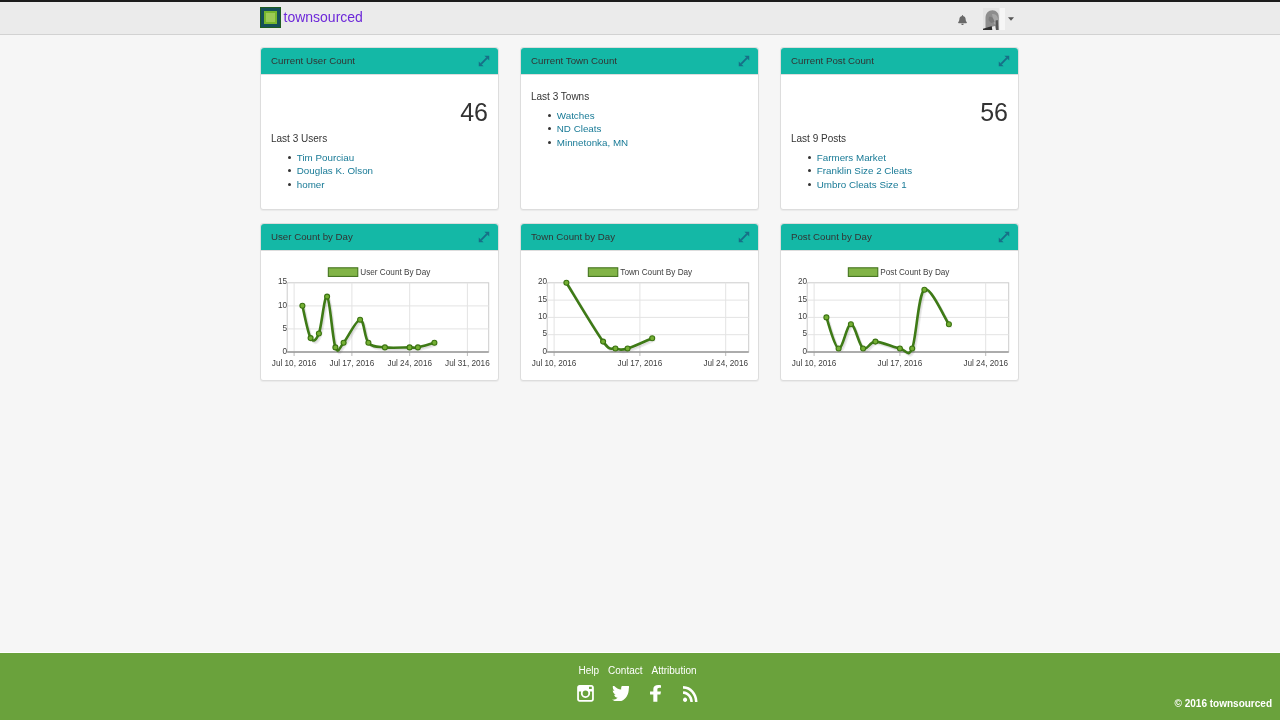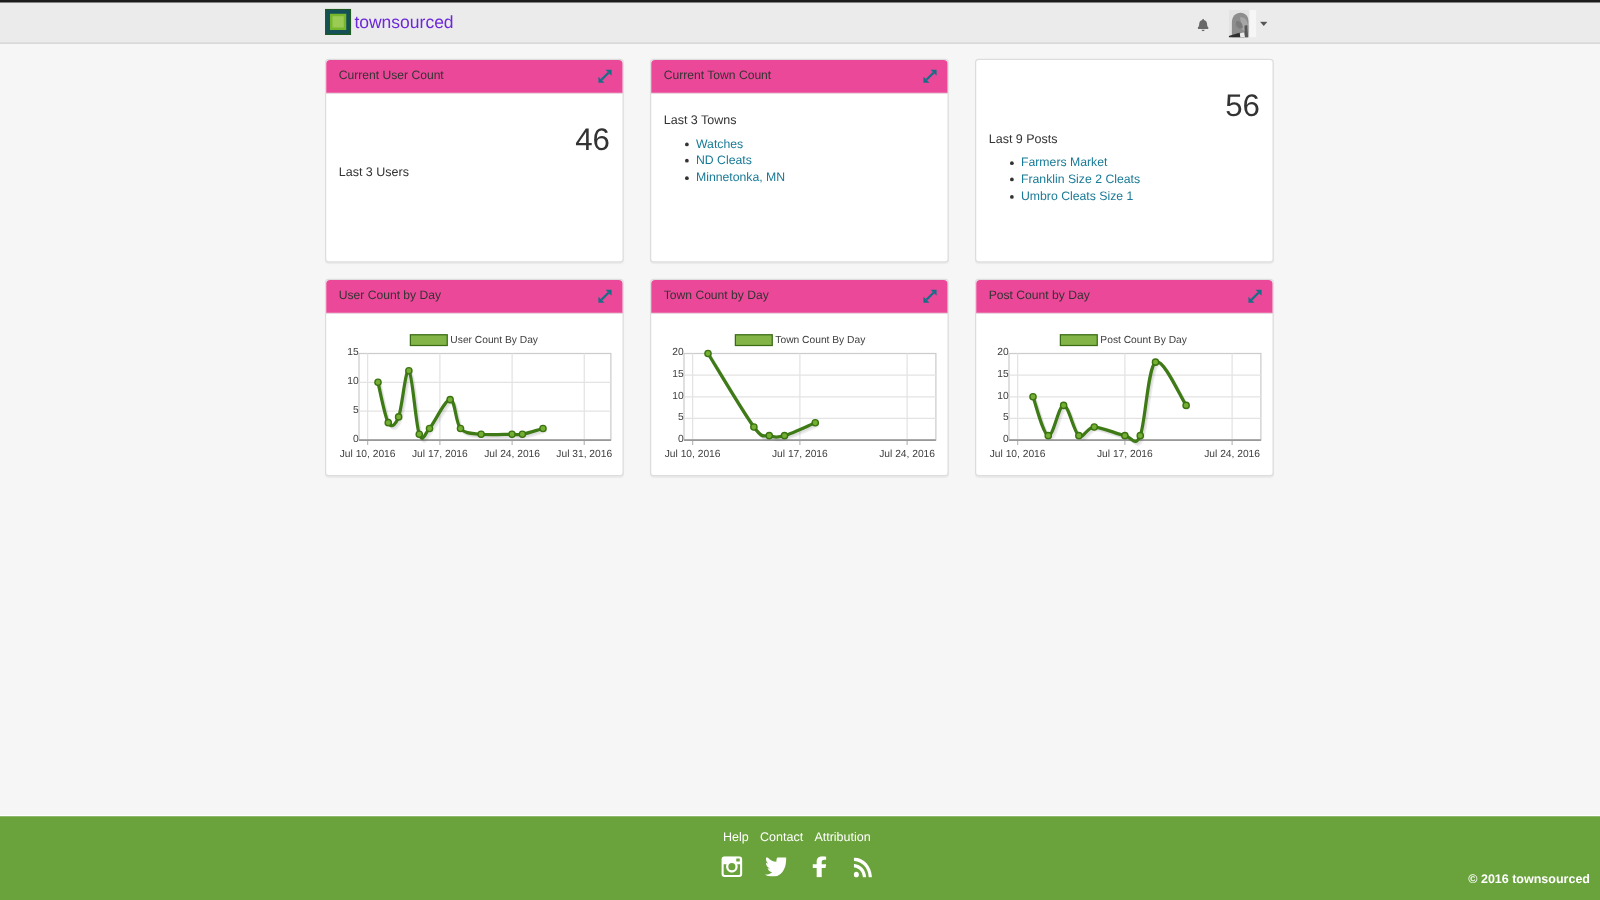--- a/index.html
+++ b/index.html
@@ -5,21 +5,21 @@
 <style>
 * { margin:0; padding:0; box-sizing:border-box; }
 html,body { width:1280px; height:720px; overflow:hidden; }
 body { background:#f6f6f6; font-family:"Liberation Sans", sans-serif; position:relative; }
 .navbar { height:35px; background:#ebebeb; border-top:2px solid #1c1c1c; border-bottom:1px solid #d2d2d2; position:relative; }
 .brand { position:absolute; left:259.5px; top:4.5px; display:flex; align-items:center; }
 .brand-text { font-size:14px; color:#6d28d9; margin-left:3px; }
 .container { width:760px; margin:0 auto; padding-top:12px; }
 .row { display:flex; gap:21px; margin-bottom:12.5px; }
 .panel { width:239px; background:#fff; border:1px solid #ddd; border-radius:3px; box-shadow:0 1px 1px rgba(0,0,0,0.05); }
-.panel-heading { position:relative; background:#ec4899; border-bottom:1px solid #ddd; border-radius:3px 3px 0 0; padding:6px 10px 7px 10px; font-size:9.7px; color:#333; line-height:13px; }
+.panel-heading { position:relative; background:#14b8a6; border-bottom:1px solid #ddd; border-radius:3px 3px 0 0; padding:6px 10px 7px 10px; font-size:9.7px; color:#333; line-height:13px; }
 .expand { position:absolute; right:8px; top:7px; }
 .stat-body { height:134px; padding:8px 10px; }
 .big-num { font-size:25px; line-height:25px; color:#333; text-align:right; margin-top:17px; }
 .last-label { font-size:10px; color:#333; margin-top:7.5px; }
 .link-list { margin:7px 0 0 0; padding-left:25.8px; list-style:none; }
 .link-list li { font-size:9.8px; line-height:13.5px; color:#333; position:relative; }
 .link-list li::before { content:""; position:absolute; left:-8.9px; top:5px; width:3.3px; height:3.3px; border-radius:50%; background:#333; }
 .link-list a { color:#187a96; text-decoration:none; }
 .chart-body { height:129px; padding:0; overflow:hidden; }
 .footer { position:absolute; left:0; bottom:0; width:1280px; height:68.5px; background:#6aa23c; border-top:1.6px solid #fff; }
@@ -64,40 +64,52 @@
 <div class="panel-heading">Current User Count<svg class="expand" width="12" height="12" viewBox="0 0 11 11">
             <g fill="#176f87">
               <polygon points="5.9,0.7 10.3,0.7 10.3,5.1"></polygon>
               <polygon points="0.7,5.9 0.7,10.3 5.1,10.3"></polygon>
               <path d="M2.9 8.1 L8.1 2.9" stroke="#176f87" stroke-width="1.7" fill="none"></path>
             </g>
           </svg></div>
 <div class="panel-body stat-body">
 <div class="big-num">46</div>
 <div class="last-label">Last 3 Users</div>
+<ul class="link-list">
+<li><a href="#">Tim Pourciau</a></li>
+<li><a href="#">Douglas K. Olson</a></li>
+<li><a href="#">homer</a></li>
+</ul>
 </div>
 </div>
 <div class="panel">
 <div class="panel-heading">Current Town Count<svg class="expand" width="12" height="12" viewBox="0 0 11 11">
             <g fill="#176f87">
               <polygon points="5.9,0.7 10.3,0.7 10.3,5.1"></polygon>
               <polygon points="0.7,5.9 0.7,10.3 5.1,10.3"></polygon>
               <path d="M2.9 8.1 L8.1 2.9" stroke="#176f87" stroke-width="1.7" fill="none"></path>
             </g>
           </svg></div>
 <div class="panel-body stat-body">
 <div class="last-label">Last 3 Towns</div>
 <ul class="link-list">
 <li><a href="#">Watches</a></li>
 <li><a href="#">ND Cleats</a></li>
 <li><a href="#">Minnetonka, MN</a></li>
 </ul>
 </div>
 </div>
 <div class="panel">
+<div class="panel-heading">Current Post Count<svg class="expand" width="12" height="12" viewBox="0 0 11 11">
+            <g fill="#176f87">
+              <polygon points="5.9,0.7 10.3,0.7 10.3,5.1"></polygon>
+              <polygon points="0.7,5.9 0.7,10.3 5.1,10.3"></polygon>
+              <path d="M2.9 8.1 L8.1 2.9" stroke="#176f87" stroke-width="1.7" fill="none"></path>
+            </g>
+          </svg></div>
 <div class="panel-body stat-body">
 <div class="big-num">56</div>
 <div class="last-label">Last 9 Posts</div>
 <ul class="link-list">
 <li><a href="#">Farmers Market</a></li>
 <li><a href="#">Franklin Size 2 Cleats</a></li>
 <li><a href="#">Umbro Cleats Size 1</a></li>
 </ul>
 </div>
 </div>

